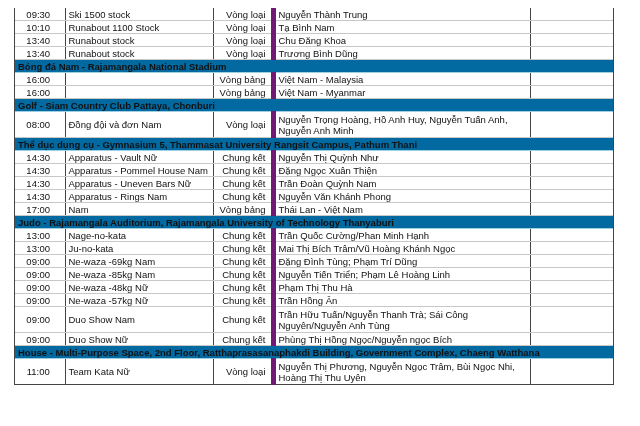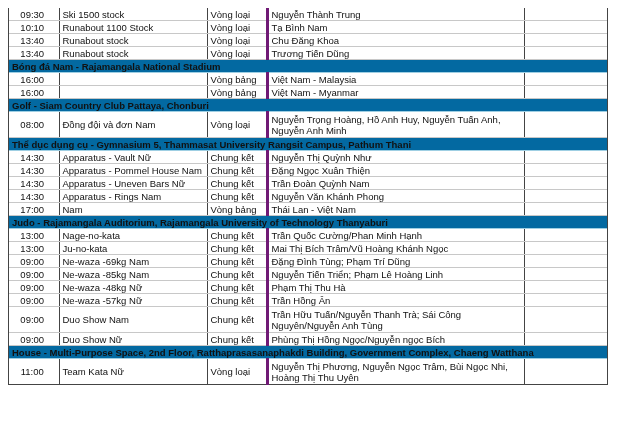--- a/index.html
+++ b/index.html
@@ -1,28 +1,28 @@
 <!DOCTYPE html>
 <html><head>
 <meta charset="utf-8">
 <style>
   html, body { margin: 0; padding: 0; background: #ffffff; }
   body { width: 640px; height: 426px; overflow: hidden; position: relative;
          font-family: "Liberation Sans", sans-serif; font-size: 9.5px; color: #111; }
-  .sheet { position: absolute; left: 8px; top: 8px; width: 598px; border-left: 1px solid #444; border-right: 1px solid #444; }
+  .sheet { position: absolute; left: 14px; top: 8px; width: 598px; border-left: 1px solid #444; border-right: 1px solid #444; }
   table { border-collapse: collapse; width: 598px; table-layout: fixed; }
   col.c-time { width: 50px; }
   col.c-event { width: 148px; }
   col.c-round { width: 60px; }
   col.c-ath { width: 257px; }
   col.c-note { width: 83px; }
   td { padding: 0 3px; height: 12px; line-height: 11px; border-bottom: 1px solid #c8c8c8; vertical-align: middle; white-space: nowrap; overflow: hidden; }
   td.time { text-align: center; padding-right: 6px; border-right: 1px solid #444; }
   td.event { border-right: 1px solid #444; }
-  td.round { text-align: left; padding-right: 5px; border-right: 3px solid #701a75; }
+  td.round { text-align: right; padding-right: 5px; border-right: 5px solid #701a75; }
   td.ath { white-space: normal; }
   td.note { border-left: 1px solid #444; }
   tr.tall td { height: 25px; }
   tr.head td { background: #0369a1; font-weight: bold; border-top: 1px solid #444; border-bottom: 1px solid #9fcfe3; height: 12px; }
   tr.last td { border-bottom: 1px solid #444; }
 </style>
 </head>
 <body>
 
 <div class="sheet">
@@ -53,21 +53,21 @@
           <td class="time">13:40</td>
           <td class="event">Runabout stock</td>
           <td class="round">Vòng loại</td>
           <td class="ath">Chu Đăng Khoa</td>
           <td class="note"></td>
         </tr>
         <tr class="">
           <td class="time">13:40</td>
           <td class="event">Runabout stock</td>
           <td class="round">Vòng loại</td>
-          <td class="ath">Trương Tiến Dũng</td>
+          <td class="ath">Trương Bình Dũng</td>
           <td class="note"></td>
         </tr>
         <tr class="head">
           <td colspan="5">Bóng đá Nam - Rajamangala National Stadium</td>
         </tr>
         <tr class="">
           <td class="time">16:00</td>
           <td class="event"></td>
           <td class="round">Vòng bảng</td>
           <td class="ath">Việt Nam - Malaysia</td>

